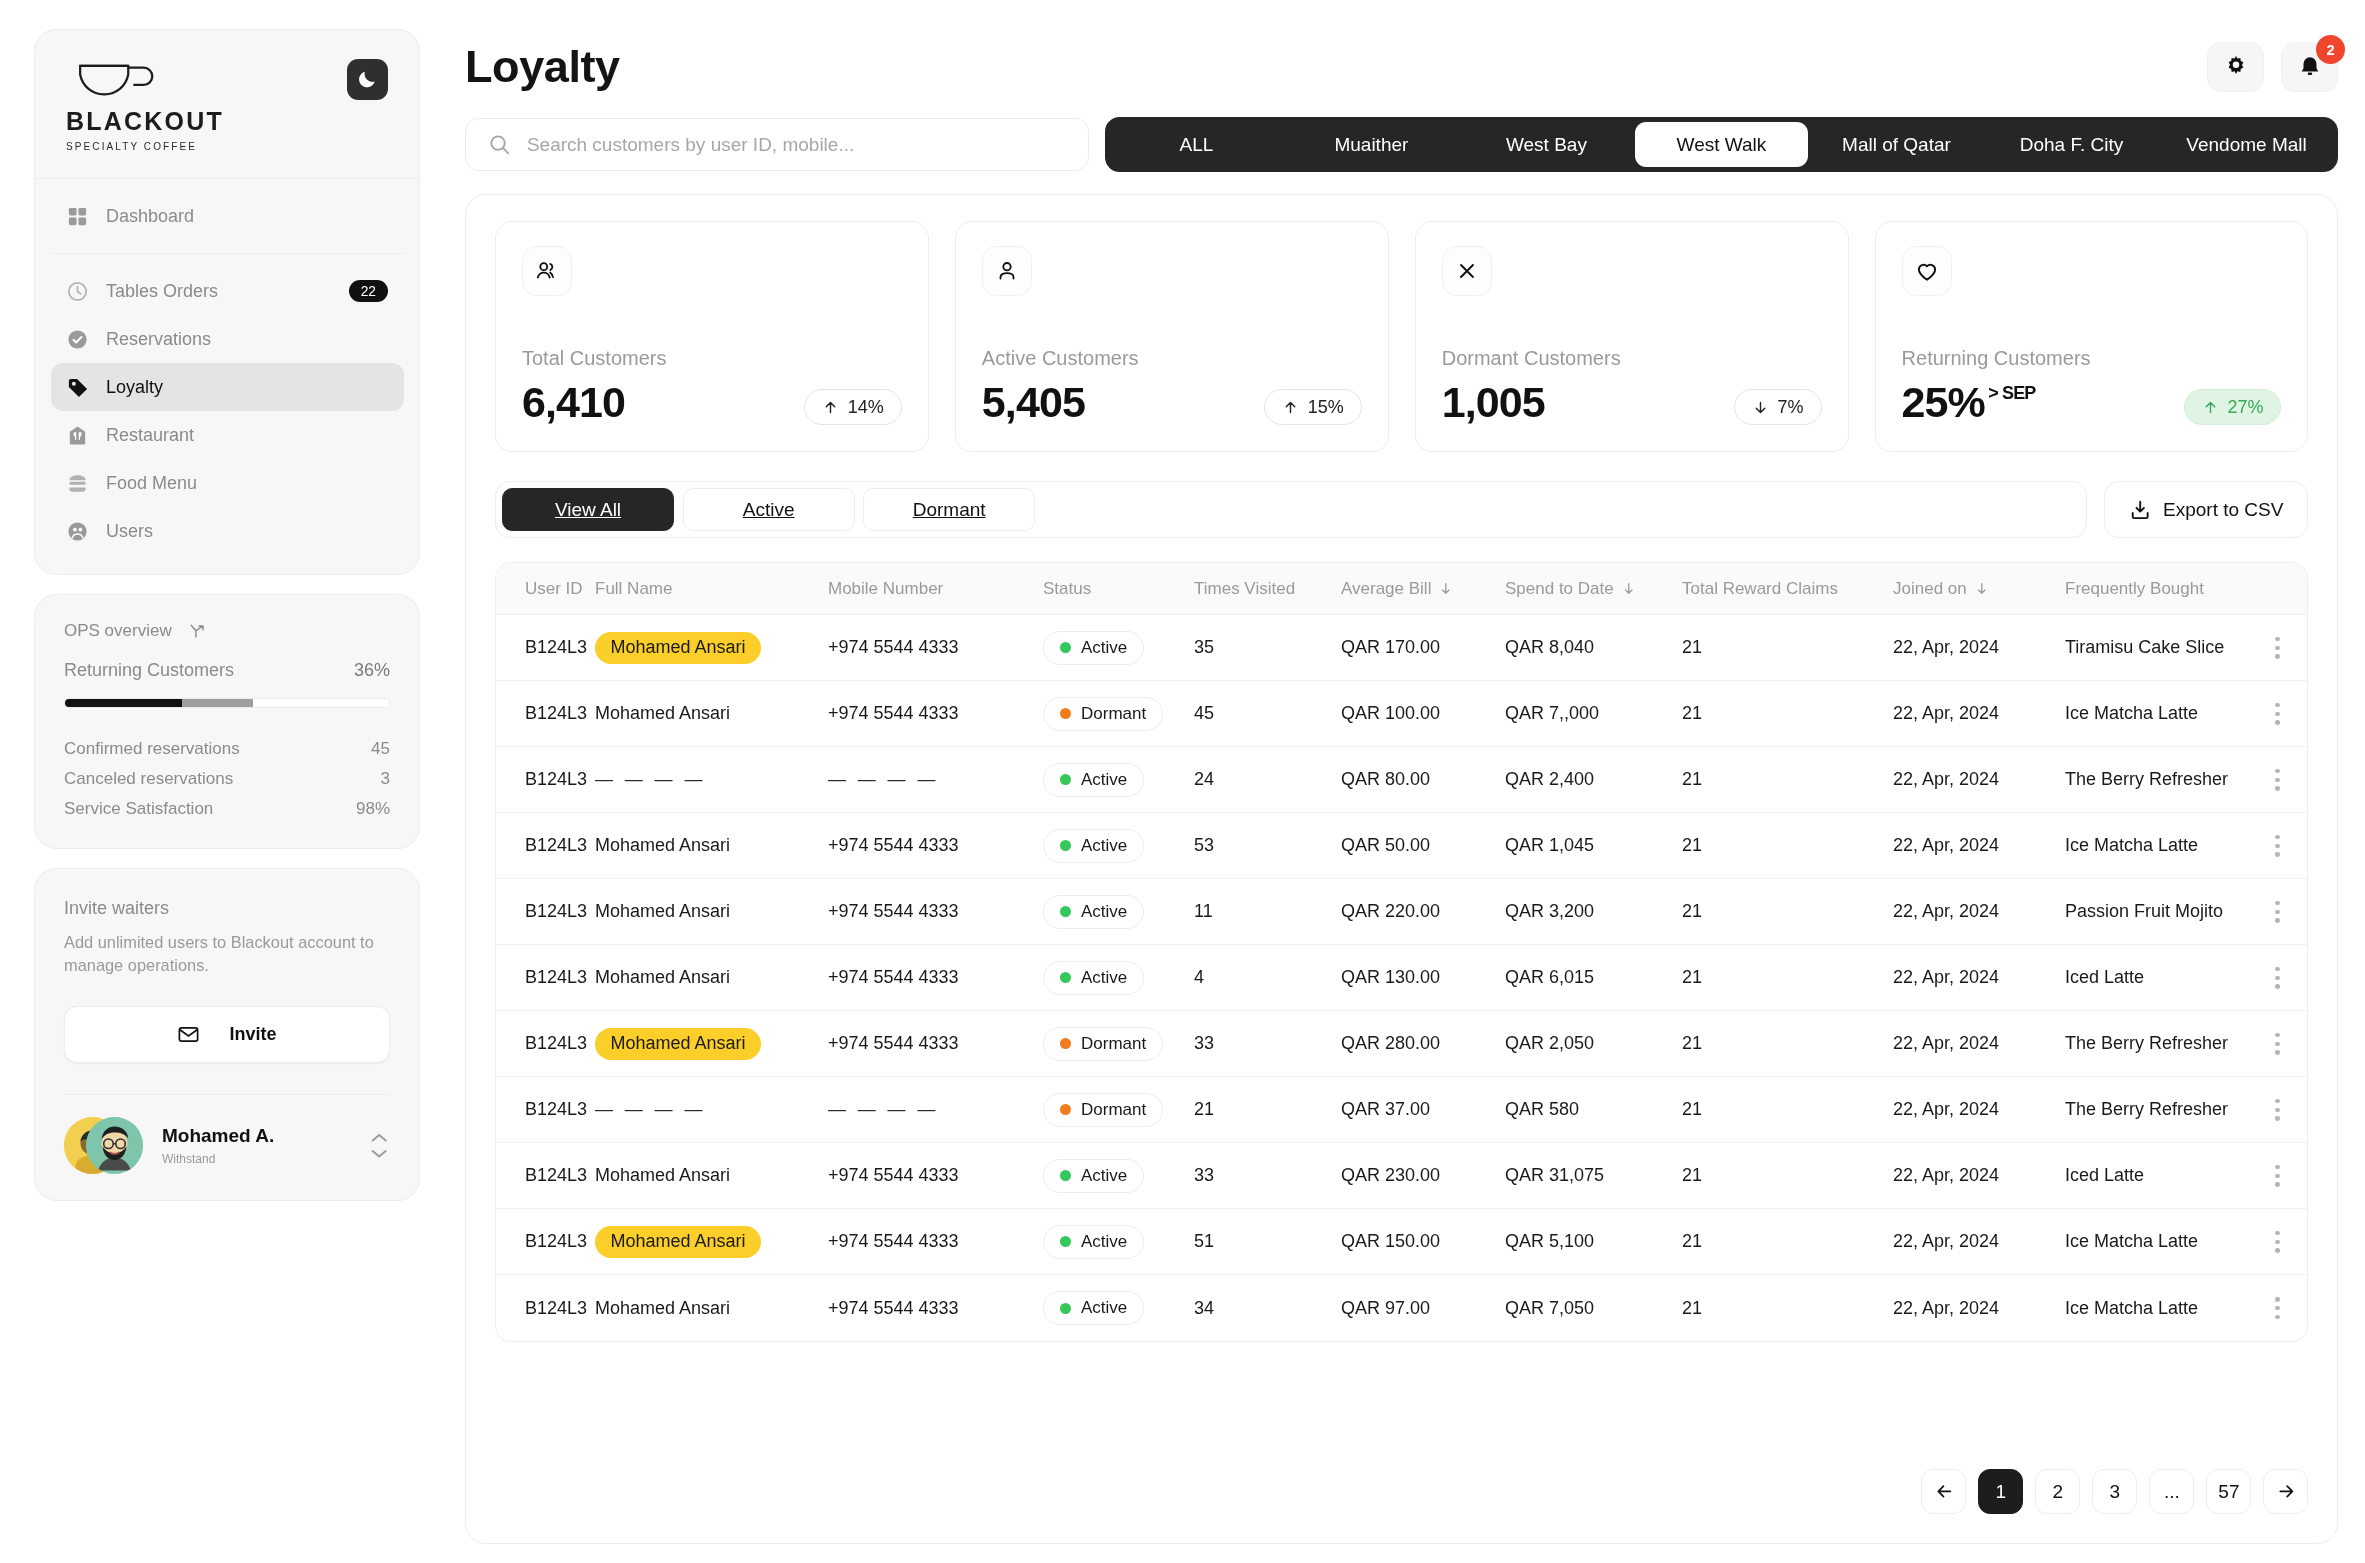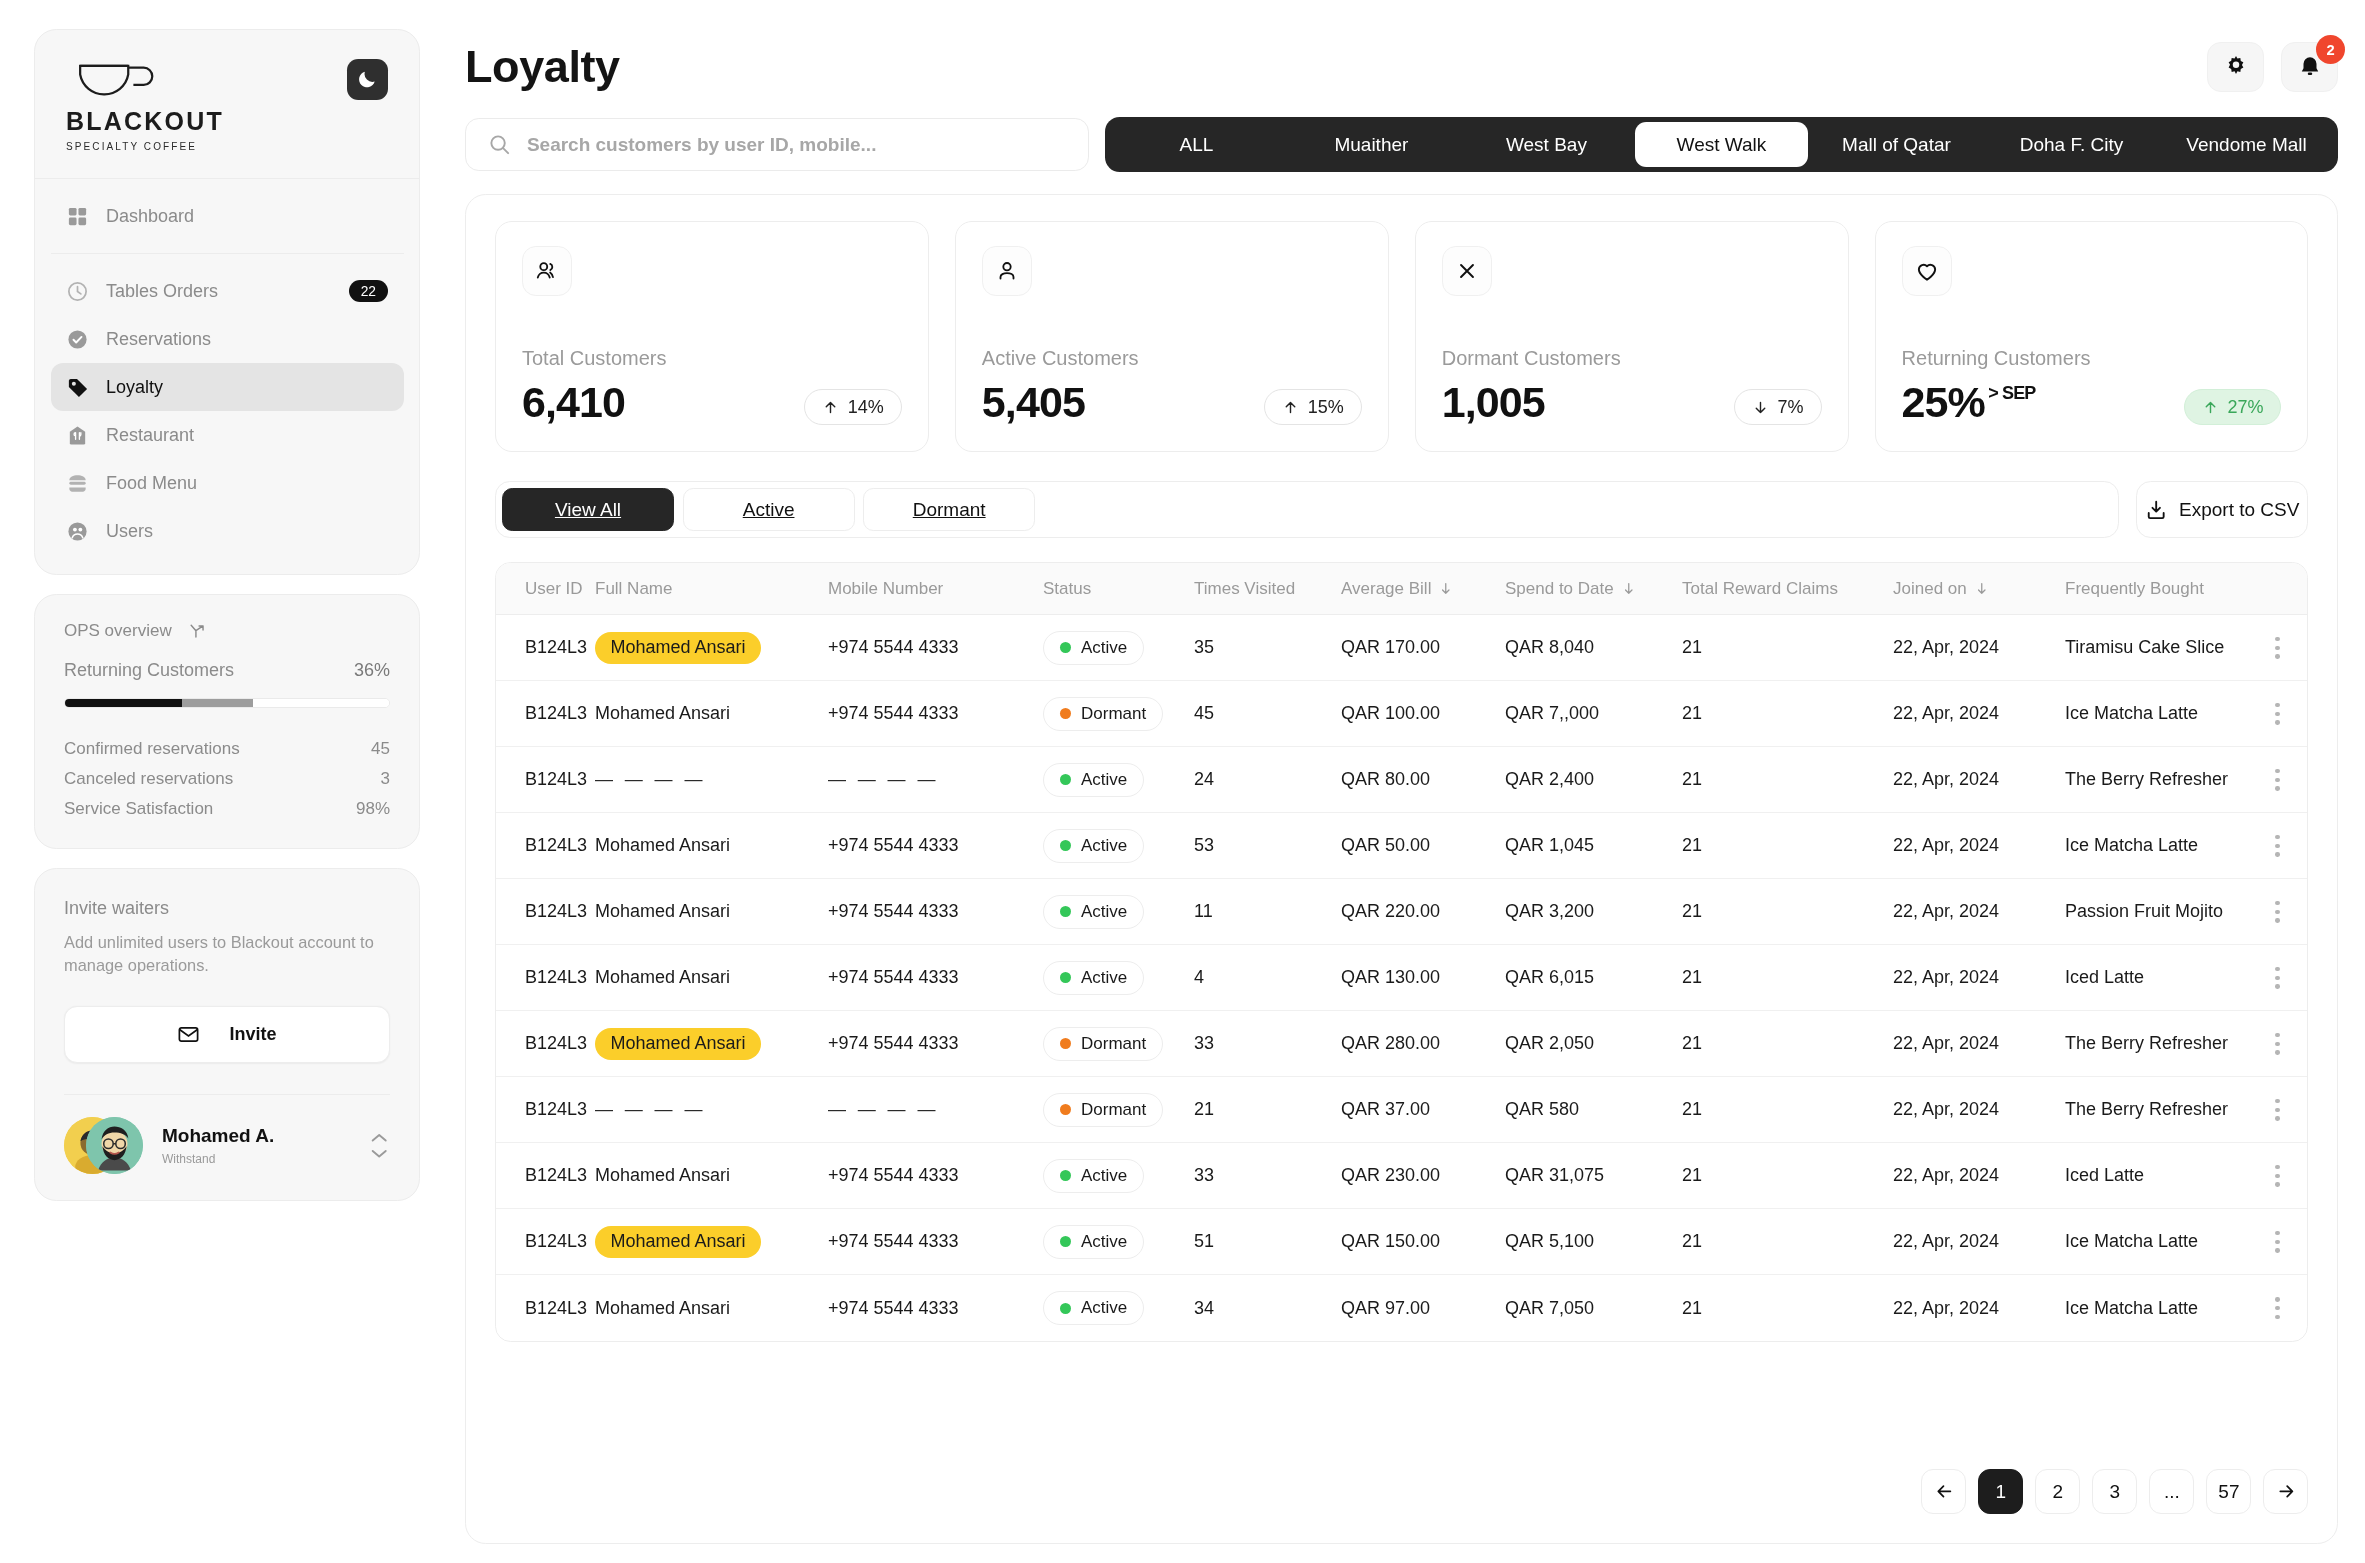--- a/index.html
+++ b/index.html
@@ -68,21 +68,21 @@
   .icon-btn { width: 57px; height: 50px; border-radius: 13.8px; background: #f6f6f6; border: 0.9px solid #f0f0f0; display: flex; align-items: center; justify-content: center; position: relative; }
   .icon-btn svg { width: 26px; height: 26px; }
   .notif-dot { position: absolute; top: -7.8px; right: -7.8px; background: #f0462d; color: #fff; width: 29px; height: 29px; border-radius: 50%; font-size: 14.7px; display: flex; align-items: center; justify-content: center; font-weight: 600; }
 
   .filterbar { display: flex; align-items: center; gap: 15.5px; padding: 24px 8.6px 0 12px; }
   .search {
     flex: 0 0 624px; height: 53px; border: 0.9px solid #ebebeb; border-radius: 13.8px; background: #fff;
     display: flex; align-items: center; gap: 15.5px; padding: 0 22.4px;
   }
   .search svg { width: 23px; height: 23px; flex: 0 0 23px; }
-  .search input { border: 0; outline: 0; font-size: 19px; color: #ef4444; background: transparent; width: 100%; font-family: inherit; font-weight: bold; }
+  .search input { border: 0; outline: 0; font-size: 19px; color: #ef4444; background: transparent; width: 100%; font-family: inherit; }
   .search input::placeholder { color: #a7a7a7; }
   .loc-tabs { flex: 1; background: #262626; border-radius: 14.7px; height: 55px; display: flex; align-items: center; padding: 5.2px; gap: 1.7px; }
   .loc-tab { flex: 1; height: 100%; border-radius: 11.2px; display: flex; align-items: center; justify-content: center; color: #fff; font-size: 19px; white-space: nowrap; }
   .loc-tab.active { background: #fff; color: #111; font-weight: 500; }
 
   .panel { margin-top: 22.4px; margin-left: 12px; margin-right: 8.6px; border: 0.9px solid #ededed; border-radius: 20.7px; background: #fff; flex: 1; display: flex; flex-direction: column; overflow: hidden; }
 
   .stats { display: flex; gap: 26px; padding: 26px 29px 0 29px; }
   .stat { flex: 1; border: 0.9px solid #ededed; border-radius: 17px; padding: 24px 26px 26px 26px; min-height: 231px; display: flex; flex-direction: column; }
   .stat-ico { width: 50px; height: 50px; border-radius: 13.8px; border: 0.9px solid #f0f0f0; background: #fdfdfd; display: flex; align-items: center; justify-content: center; }
@@ -92,21 +92,21 @@
   .stat-value { font-size: 43px; font-weight: 700; color: #111; line-height: 1.05; letter-spacing: -0.9px; display: flex; align-items: flex-start; }
   .stat-sup { font-size: 18px; font-weight: 700; margin-left: 3.4px; margin-top: 3.4px; }
   .chip { border: 0.9px solid #e4e4e4; border-radius: 20.7px; padding: 6.9px 17px; font-size: 18px; color: #222; display: flex; align-items: center; gap: 8.6px; white-space: nowrap; }
   .chip svg { width: 17px; height: 17px; }
   .chip.green { background: #dff4e3; border-color: #d2efd8; color: #3aa75a; }
 
   .toolsrow { display: flex; align-items: center; gap: 17px; padding: 29px 29px 0 29px; }
   .segs { flex: 1; border: 0.9px solid #ededed; border-radius: 14.7px; height: 57px; display: flex; align-items: center; padding: 6px; gap: 8.6px; }
   .seg { min-width: 172px; height: 100%; border-radius: 10.3px; border: 0.9px solid #ededed; background: #fff; display: flex; align-items: center; justify-content: center; font-size: 19px; color: #111; text-decoration: underline; }
   .seg.active { background: #262626; color: #fff; border-color: #262626; }
-  .export { height: 57px; border: 0.9px solid #ededed; border-radius: 14.7px; background: #fff; display: flex; align-items: center; gap: 12px; padding: 0 8px; font-size: 19px; color: #111; }
+  .export { height: 57px; border: 0.9px solid #ededed; border-radius: 14.7px; background: #fff; display: flex; align-items: center; gap: 12px; padding: 0 24px; font-size: 19px; color: #111; }
   .export svg { width: 22.4px; height: 22.4px; }
 
   .tablewrap { margin: 24px 29px 0 29px; border: 0.9px solid #ededed; border-radius: 15.5px; overflow: hidden; }
   table { width: 100%; border-collapse: collapse; table-layout: fixed; }
   thead th { background: #fafafa; color: #9a9a9a; font-size: 17px; font-weight: 400; text-align: left; padding: 15.5px 0 15.5px 0; border-bottom: 0.9px solid #ededed; white-space: nowrap; }
   thead th .th-in { display: flex; align-items: center; gap: 6.9px; }
   thead th svg { width: 15.5px; height: 15.5px; }
   tbody td { font-size: 18px; color: #1a1a1a; padding: 0; height: 66px; border-bottom: 0.9px solid #f0f0f0; vertical-align: middle; white-space: nowrap; }
   tbody tr:last-child td { border-bottom: 0; }
   .c-uid { padding-left: 29px; width: 99px; }

